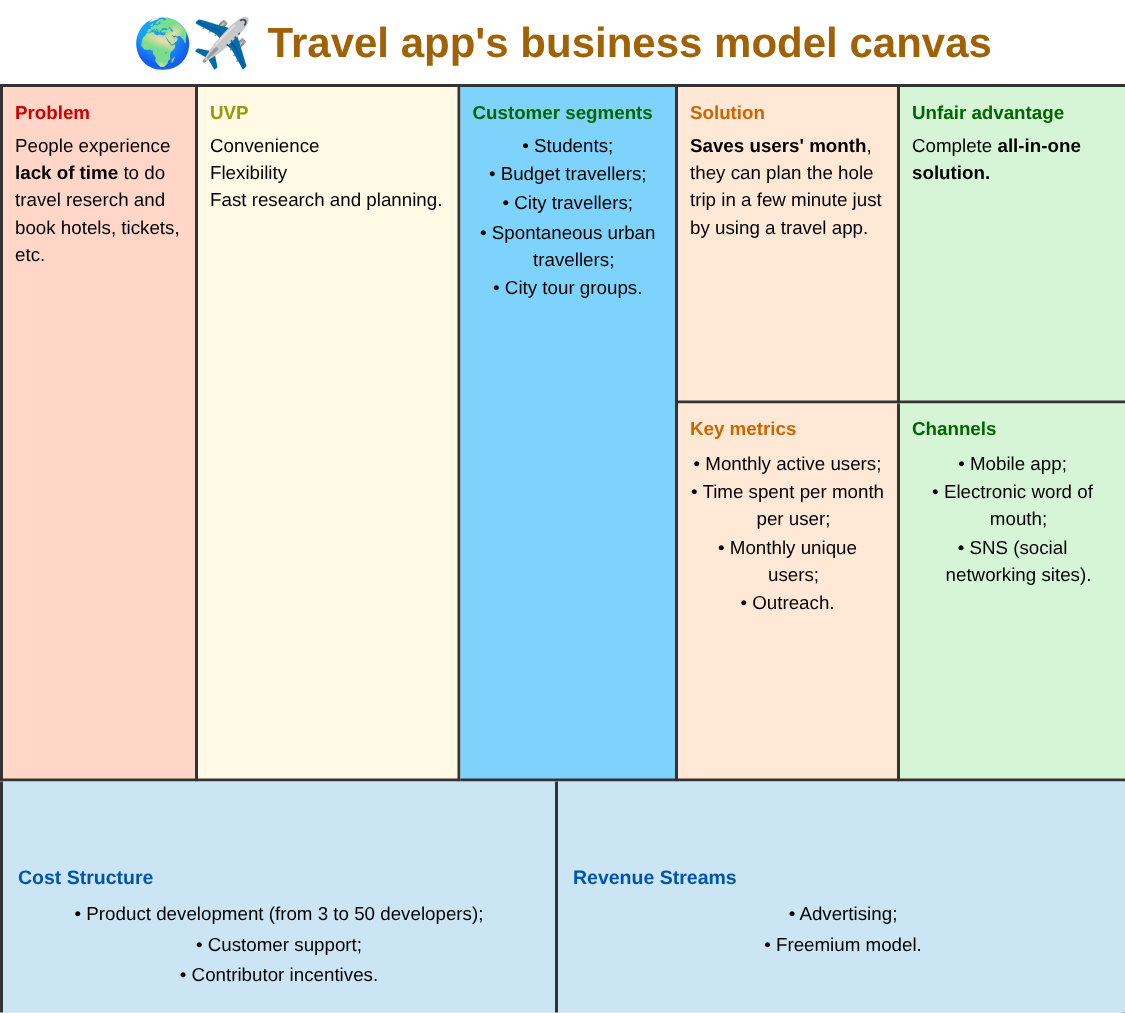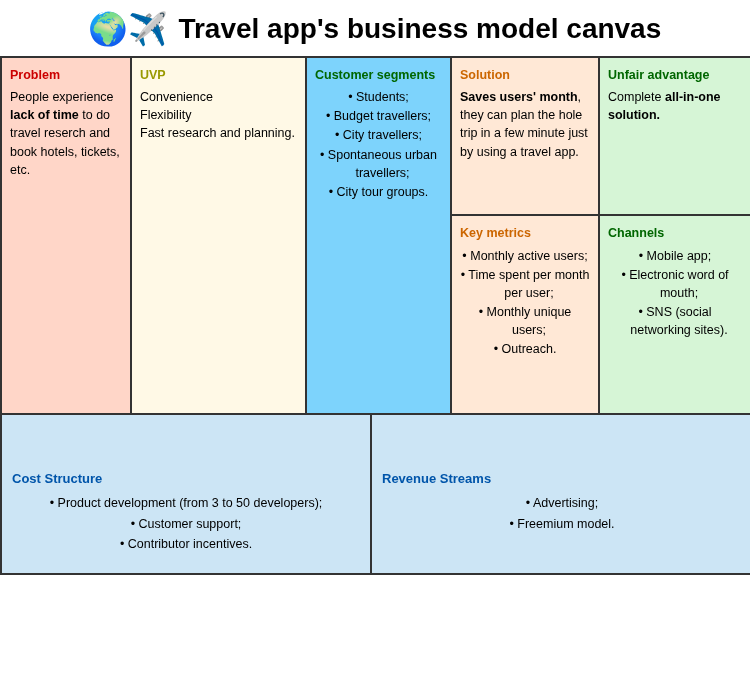--- a/index.html
+++ b/index.html
@@ -19,30 +19,30 @@
       padding: 10px 0 8px 0;
       background: #fff;
     }
     .header-icon {
       font-size: 32px;
       margin-right: 10px;
     }
     .header-title {
       font-size: 28px;
       font-weight: bold;
-      color: #000000;
+      color: #a16207;
     }
 
     .canvas-grid {
       display: grid;
       grid-template-columns: 130px 175px 145px 148px 152px;
       grid-template-rows: auto auto;
       border-top: 2px solid #333;
       border-left: 2px solid #333;
-      height: 359px;
+      height: 465px;
     }
 
     .cell {
       border-right: 2px solid #333;
       border-bottom: 2px solid #333;
       padding: 8px 8px;
       font-size: 12.5px;
       line-height: 1.45;
     }
 

